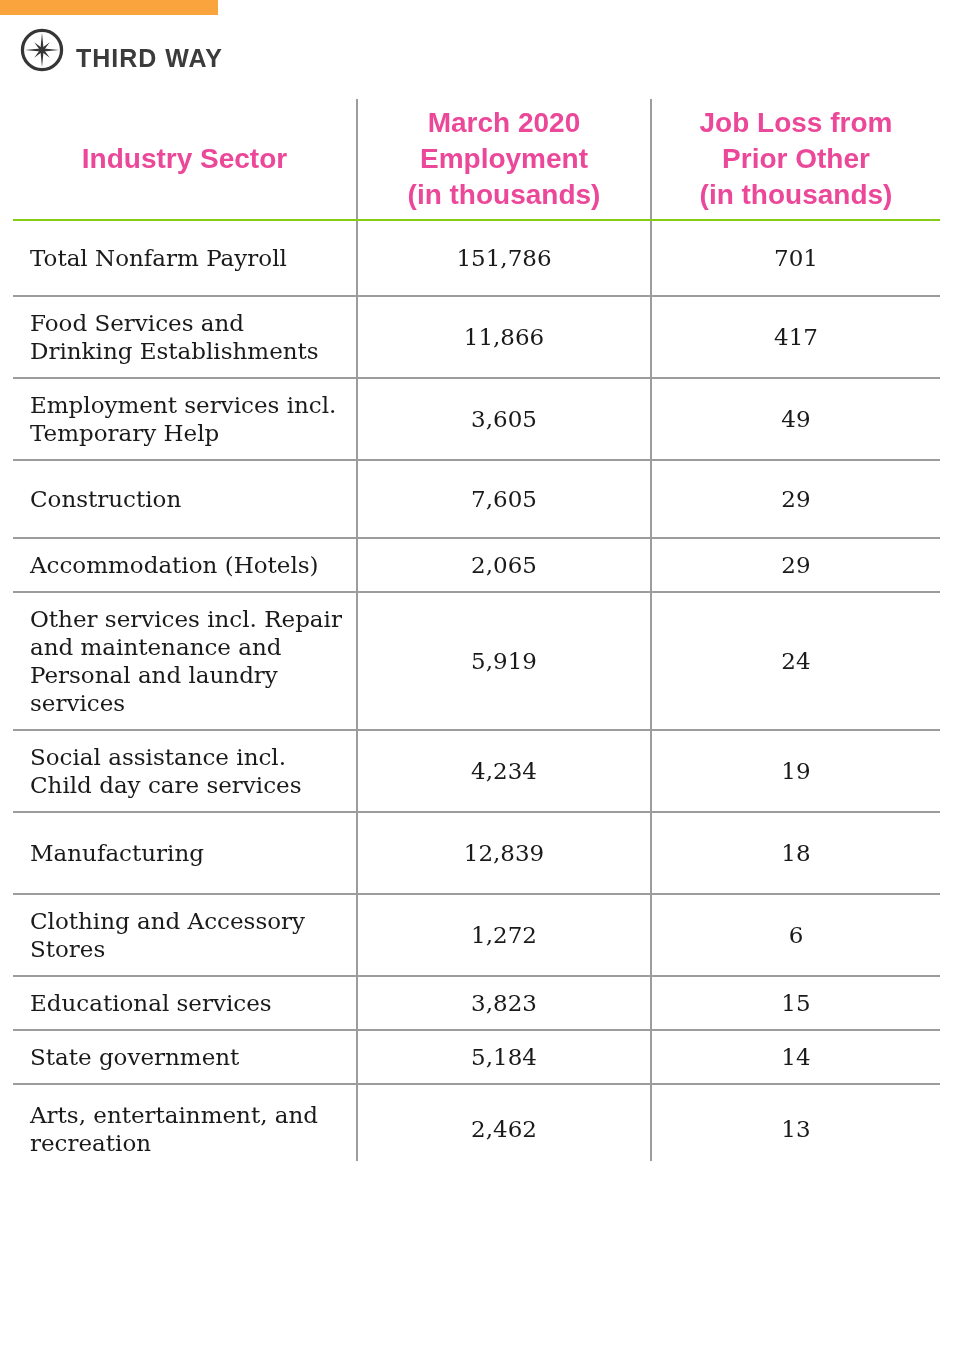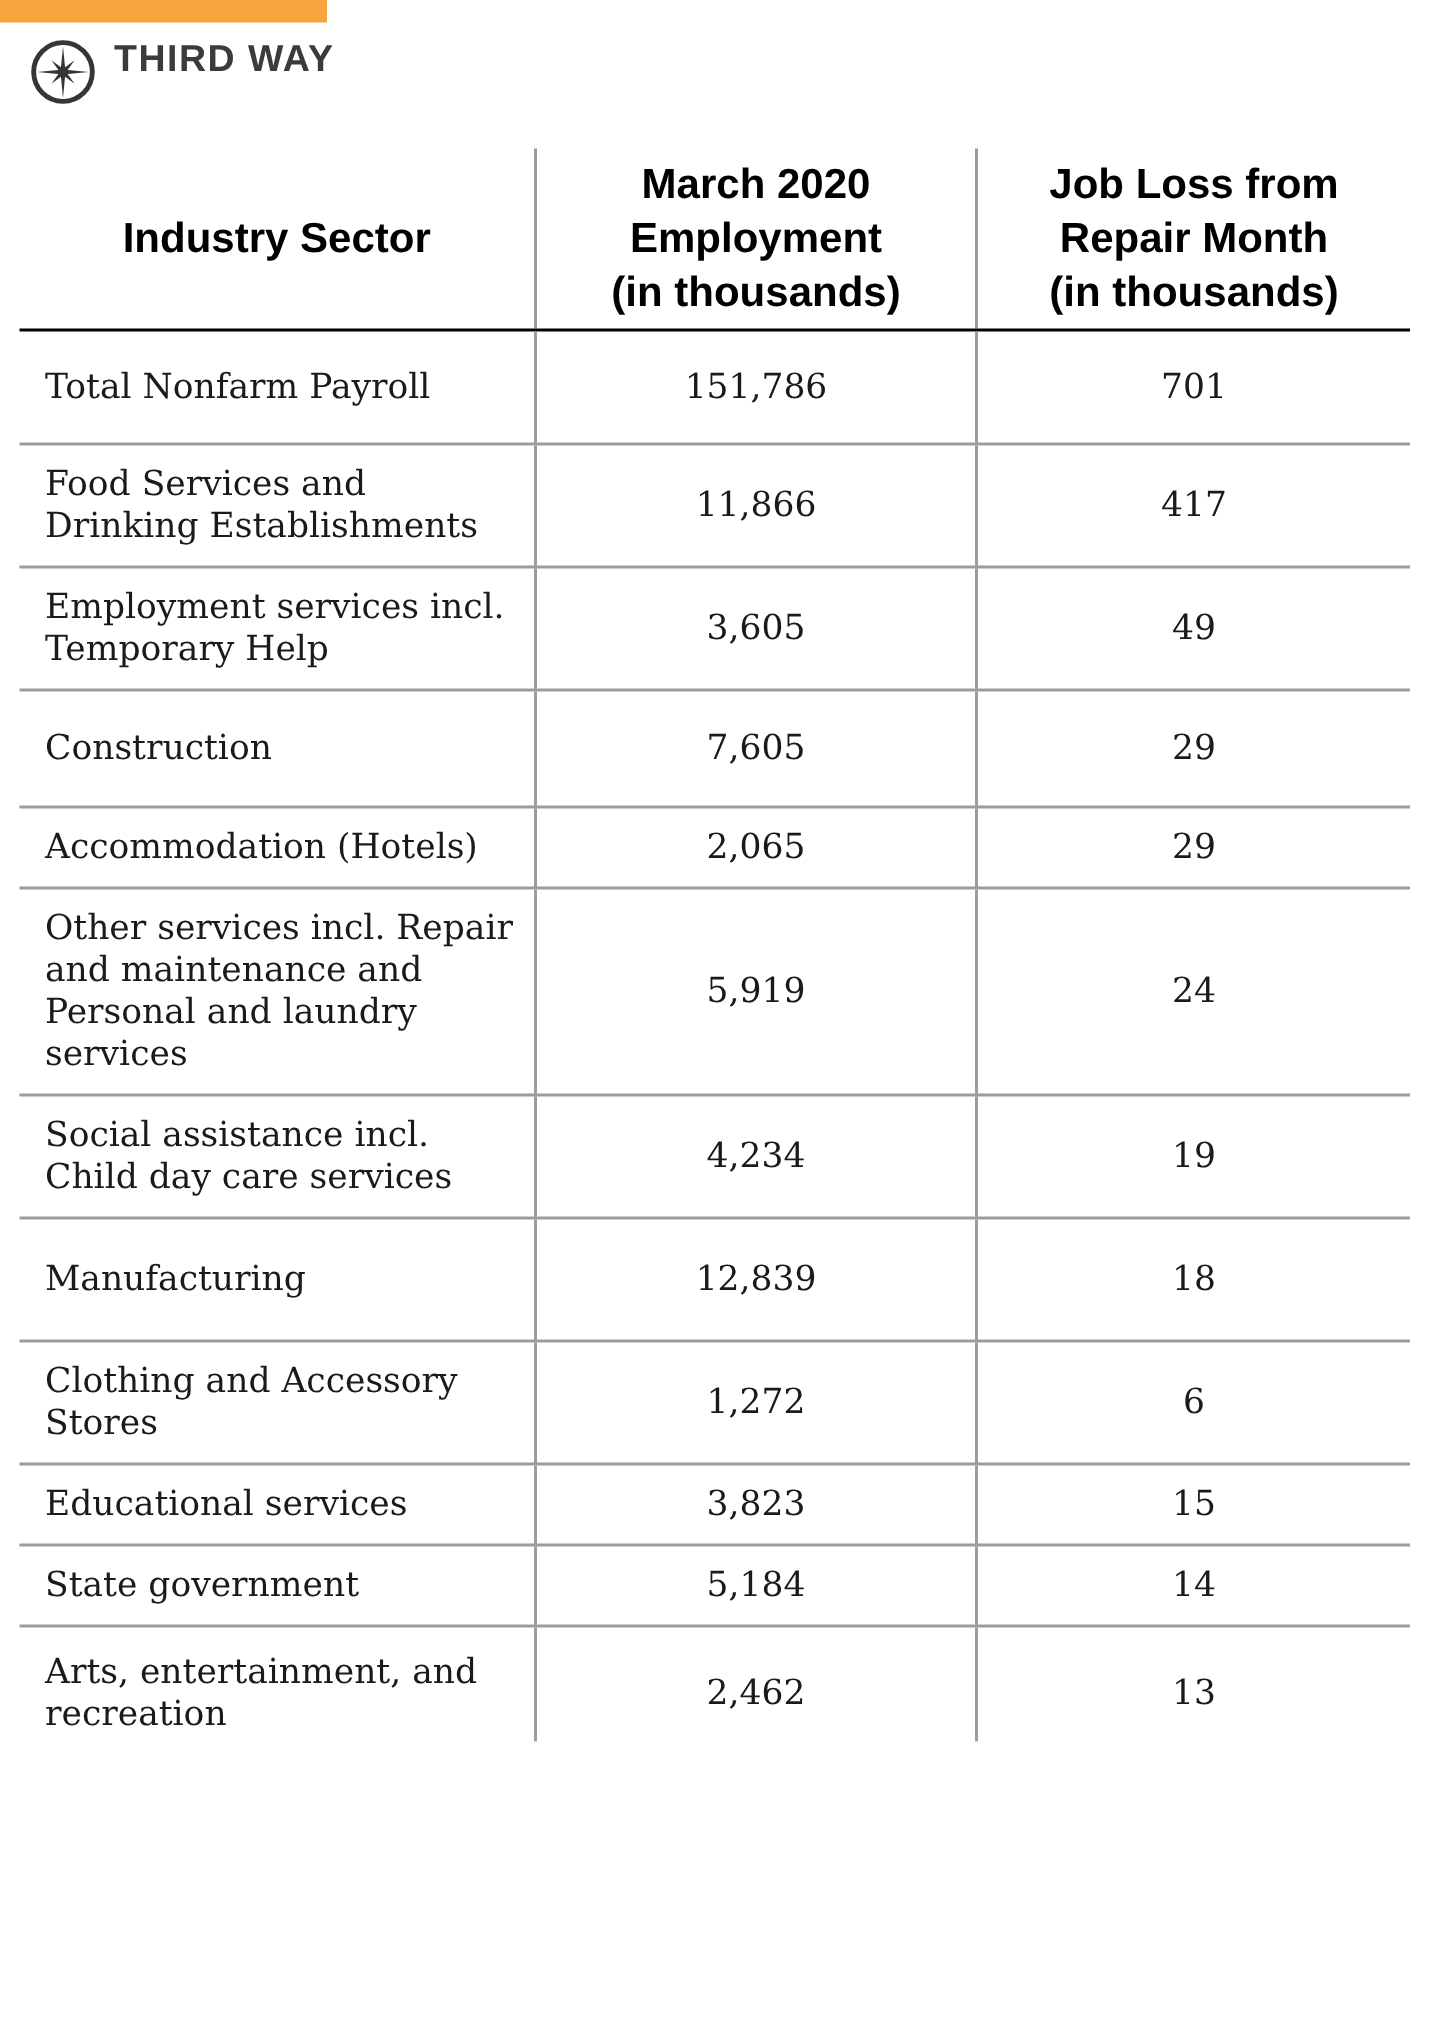--- a/index.html
+++ b/index.html
@@ -8,21 +8,21 @@
     width: 960px; height: 1353px;
     background: #ffffff;
     font-family: "DejaVu Serif", serif;
     color: #1a1a1a;
   }
   .accent-bar {
     width: 218px; height: 15px;
     background: #F9A43C;
   }
   .brand {
-    display: flex; align-items: flex-start;
+    display: flex; align-items: flex-end;
     margin: 10px 0 0 19px; height: 48px; gap: 11px;
   }
   .brand .logo-wrap { width: 46px; height: 46px; }
   .brand-name {
     font-family: "Liberation Sans", sans-serif;
     font-weight: bold; font-size: 25px;
     letter-spacing: 1px; color: #3b3b3b;
   }
   table.jobs {
     border-collapse: collapse;
@@ -34,23 +34,23 @@
   col.c2 { width: 294px; }
   col.c3 { width: 289px; }
   thead th {
     height: 121px;
     vertical-align: middle;
     text-align: center;
     font-family: "Liberation Sans", sans-serif;
     font-weight: bold;
     font-size: 28px;
     line-height: 36px;
-    color: #000000;
+    color: #ec4899;
     white-space: pre-line;
-    border-bottom: 2px solid #000000;
+    border-bottom: 2px solid #84cc16;
     padding: 0 6px;
   }
   th + th, td + td { border-left: 2px solid #9c9c9c; }
   tbody td { border-top: 2px solid #9c9c9c; }
   tbody td {
     font-size: 23px;
     line-height: 28px;
     vertical-align: middle;
     padding: 12px 18px;
     color: #1a1a1a;
@@ -92,21 +92,21 @@
         <col class="c2">
         <col class="c3">
       </colgroup>
     <thead>
       <tr>
         <th>Industry Sector</th>
         <th>March 2020
 Employment
 (in thousands)</th>
         <th>Job Loss from
-Repair Month
+Prior Other
 (in thousands)</th>
       </tr>
     </thead>
     <tbody>
       <tr>
         <td class="sector">Total Nonfarm Payroll</td>
         <td>151,786</td>
         <td>701</td>
       </tr>
       <tr>

